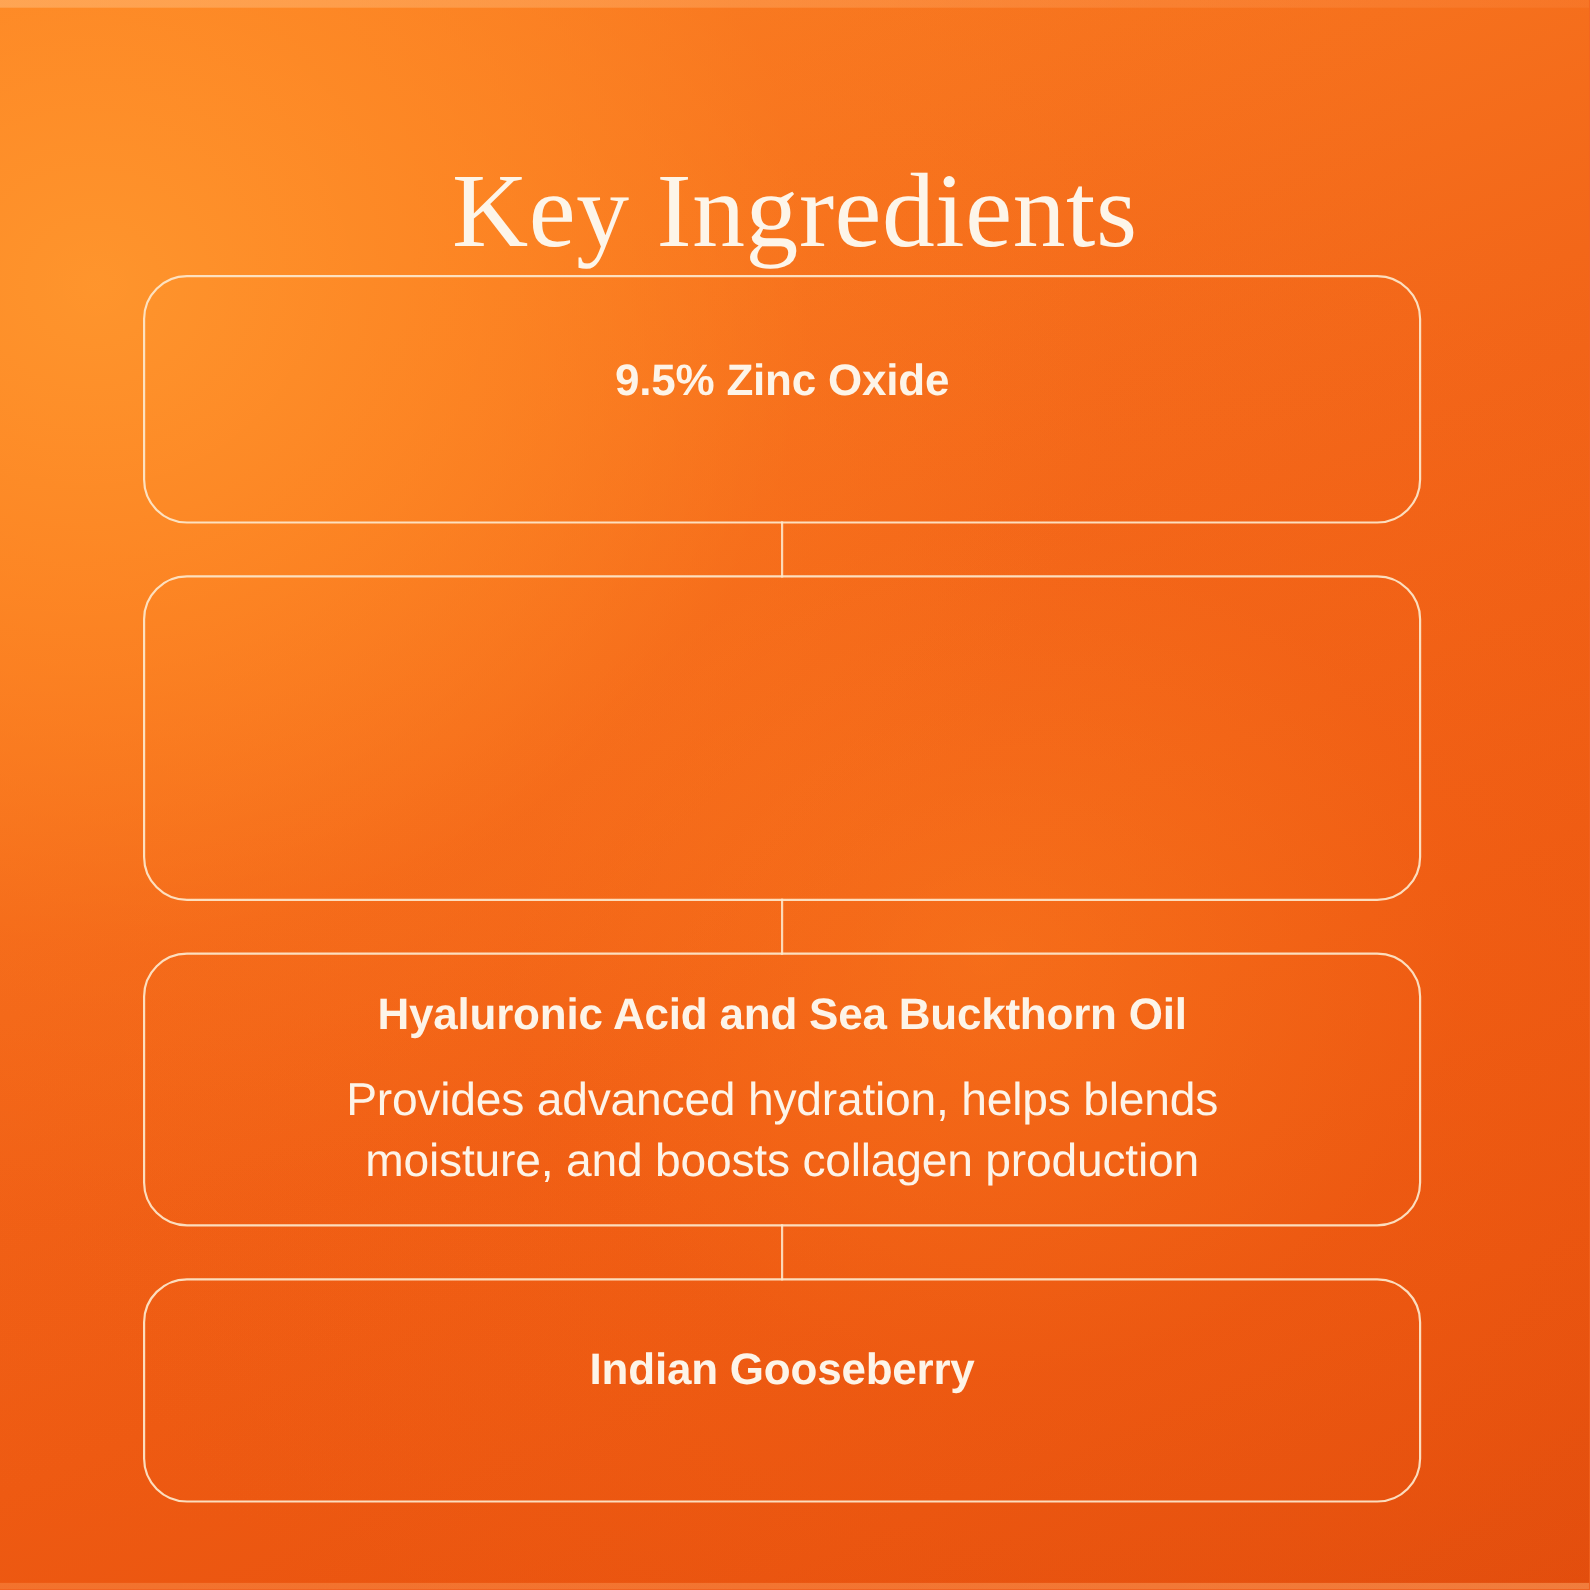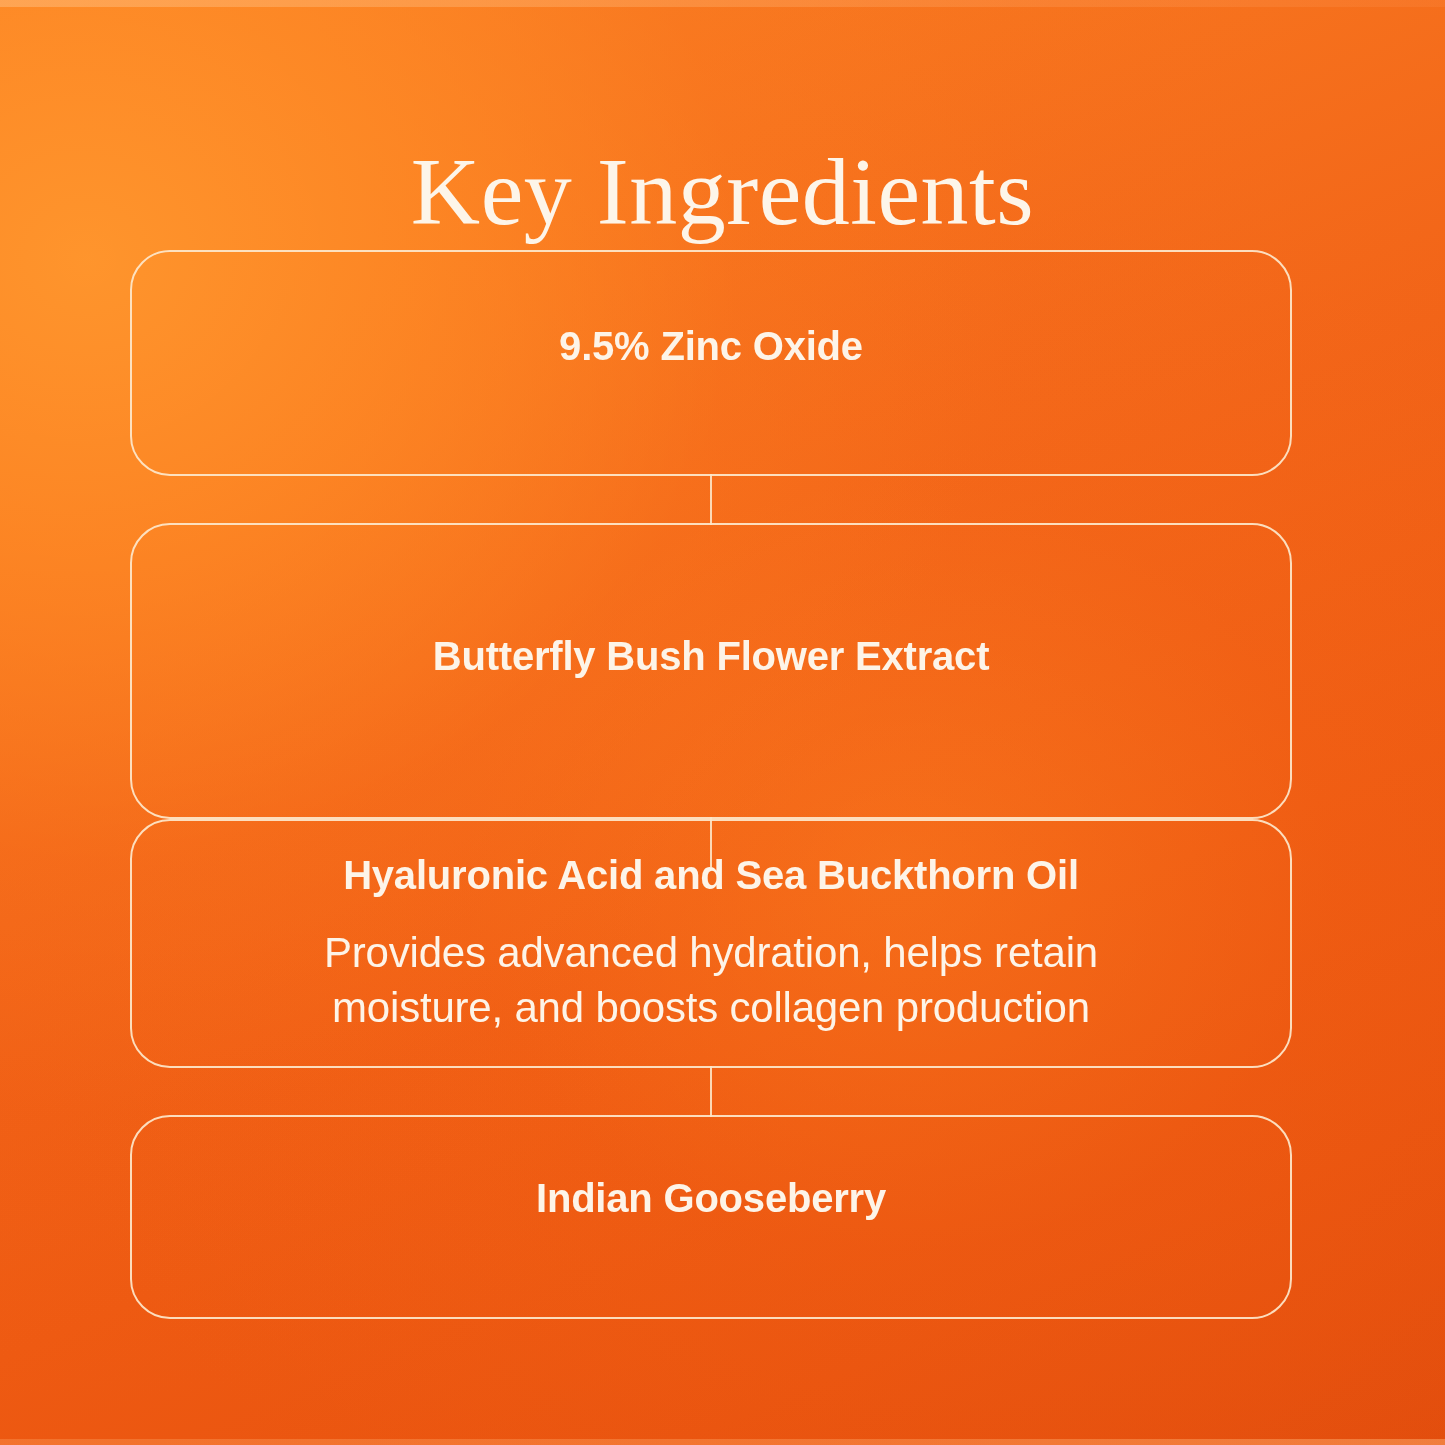--- a/index.html
+++ b/index.html
@@ -130,21 +130,21 @@
     white-space: pre-line;
   }
 
   
   .card-1 { height: 226px; }
   .card-1 .card-title { margin-bottom: 34px; }
 
   .card-2 { height: 296px; margin-top: 47px; }
   .card-2 .card-title { margin-bottom: 30px; }
 
-  .card-3 { height: 249px; }
+  .card-3 { height: 249px; margin-top: 47px; }
   .card-3 .card-title { margin-bottom: 28px; }
 
   .card-4 { height: 204px; margin-top: 47px; }
   .card-4 .card-title { margin-bottom: 38px; }
 
   .connector { height: 51px; bottom: -51px; }
 </style>
 </head>
 <body>
 
@@ -153,27 +153,26 @@
   <h1 id="page-title">Key Ingredients</h1>
 
   <div id="cards">
 
     <section class="card card-1">
       <h2 class="card-title">9.5% Zinc Oxide</h2>
       <span class="connector"></span>
     </section>
 
     <section class="card card-2">
-      <h2 class="card-title">Butterfly Bush Flower Extract</h2>
       <span class="connector"></span>
     </section>
 
     <section class="card card-3">
       <h2 class="card-title">Hyaluronic Acid and Sea Buckthorn Oil</h2>
-      <p class="card-body">Provides advanced hydration, helps retain
+      <p class="card-body">Provides advanced hydration, helps blends
 moisture, and boosts collagen production</p>
       <span class="connector"></span>
     </section>
 
     <section class="card card-4">
       <h2 class="card-title">Indian Gooseberry</h2>
     </section>
 
   </div>
 </div>

